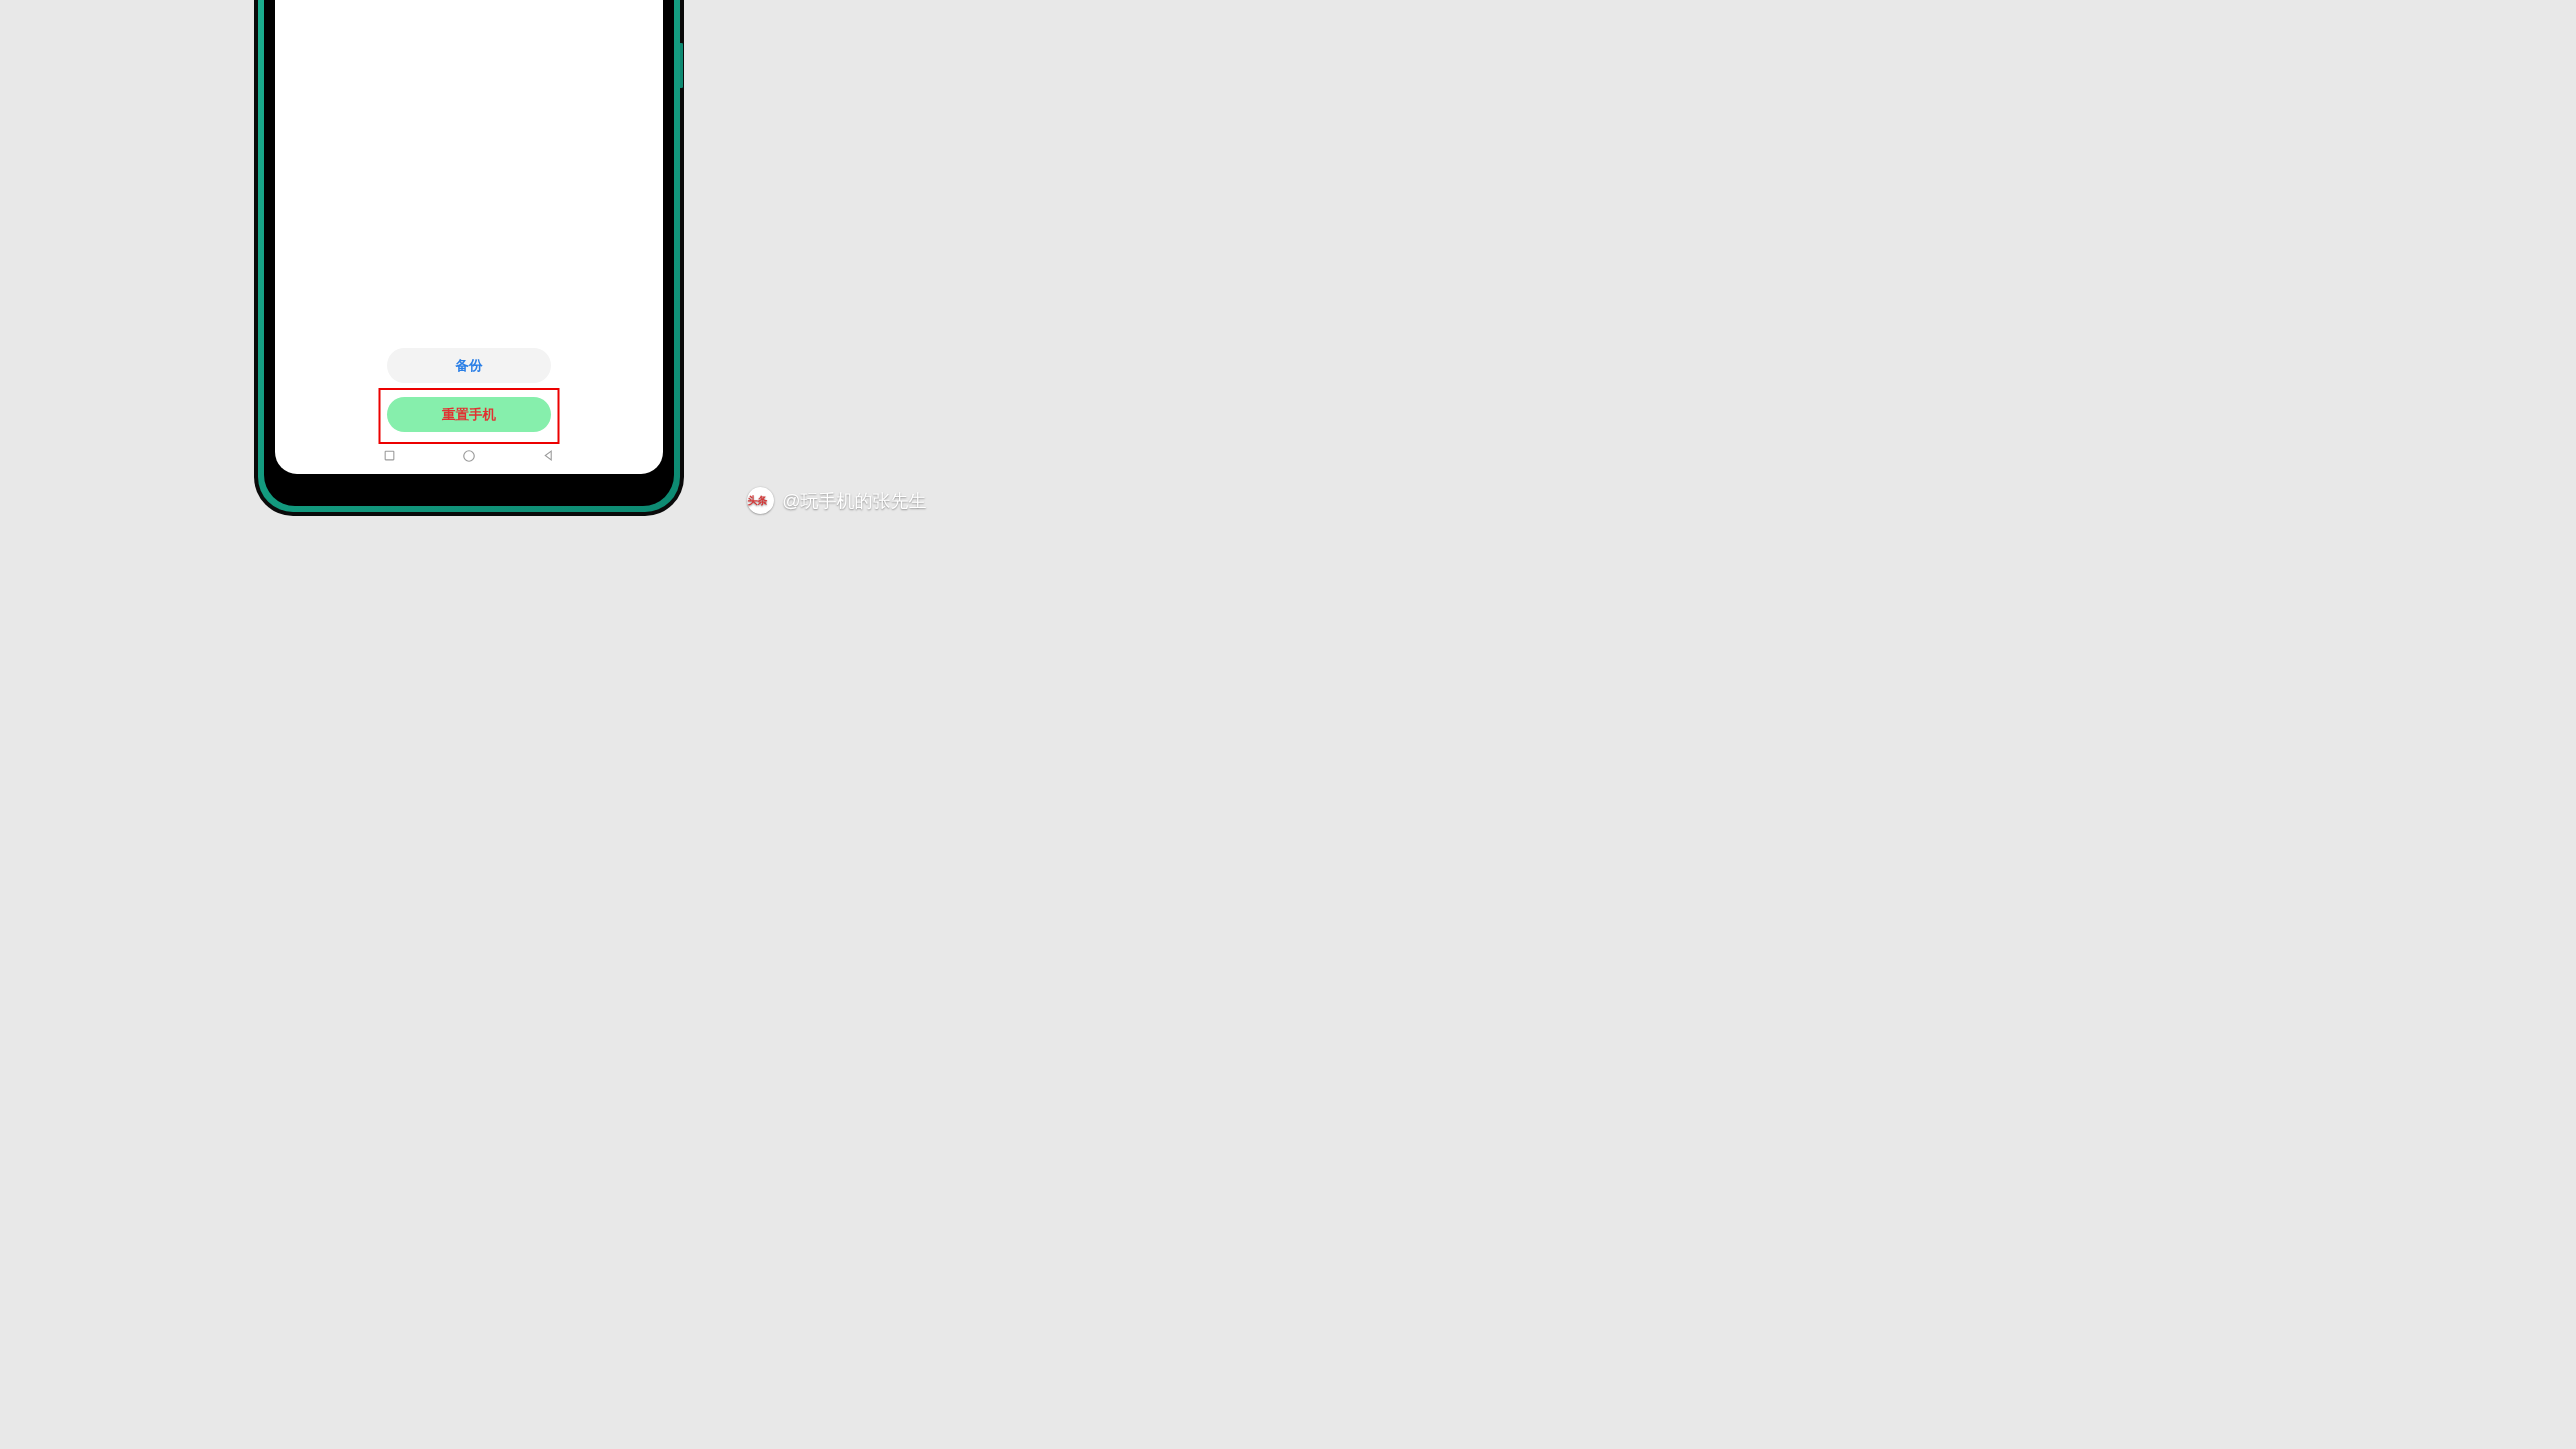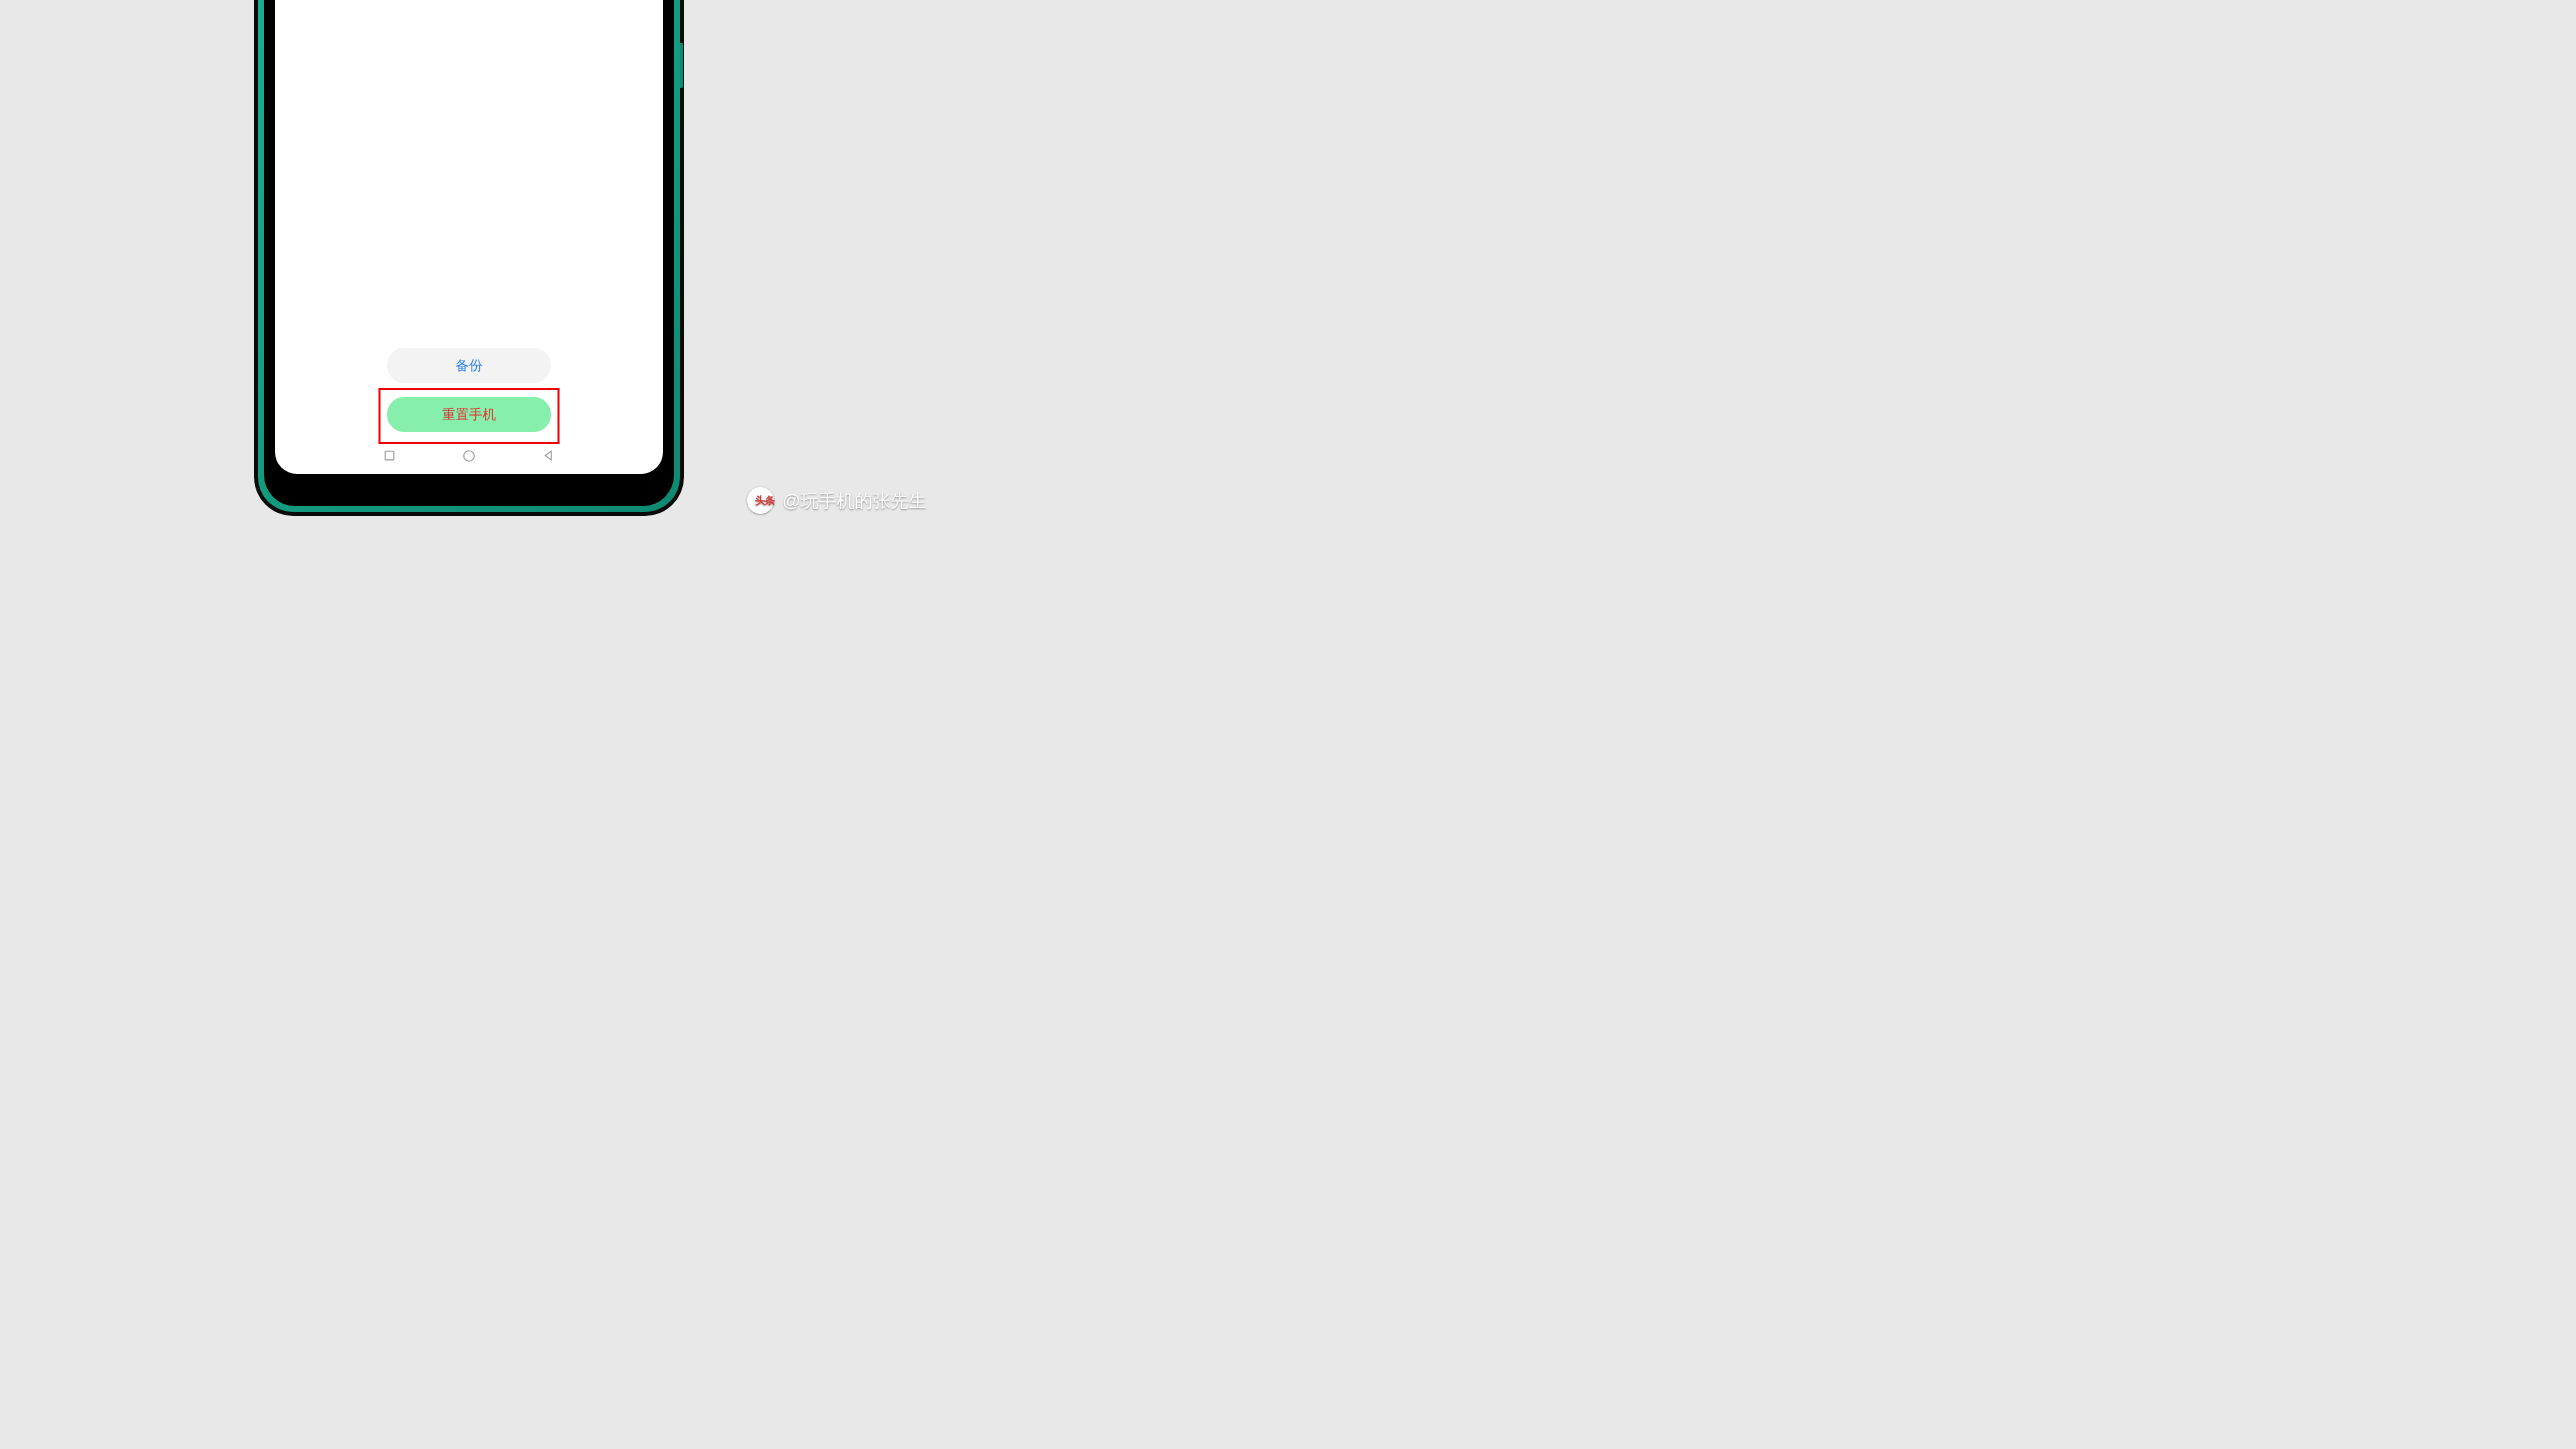--- a/index.html
+++ b/index.html
@@ -61,21 +61,21 @@
       padding-bottom: 11.6px;
     }
     .pill-button {
       width: 164px;
       height: 35px;
       border-radius: 17.4px;
       display: flex;
       align-items: center;
       justify-content: center;
       font-size: 13.5px;
-      font-weight: 400;
+      font-weight: 700;
       cursor: pointer;
     }
     .backup-btn {
       background: #f3f3f3;
       color: #2b7fe6;
     }
     .reset-btn {
       background: #86efac;
       color: #e13232;
     }
@@ -124,21 +124,21 @@
       font-weight: 500;
       text-shadow: 0 0.6px 1.9px rgba(0,0,0,0.4);
     }
     .watermark-logo {
       width: 27px;
       height: 27px;
       border-radius: 50%;
       background: #ffffff;
       color: #d43a3a;
       display: flex;
-      align-items: flex-end;
+      align-items: flex-start;
       justify-content: center;
       font-size: 11.6px;
       font-weight: bold;
       line-height: 1;
       flex-direction: column;
       box-shadow: 0 0.6px 1.9px rgba(0,0,0,0.4);
     }
     .watermark-logo-inner {
       font-size: 10.3px;
       letter-spacing: -0.6px;

